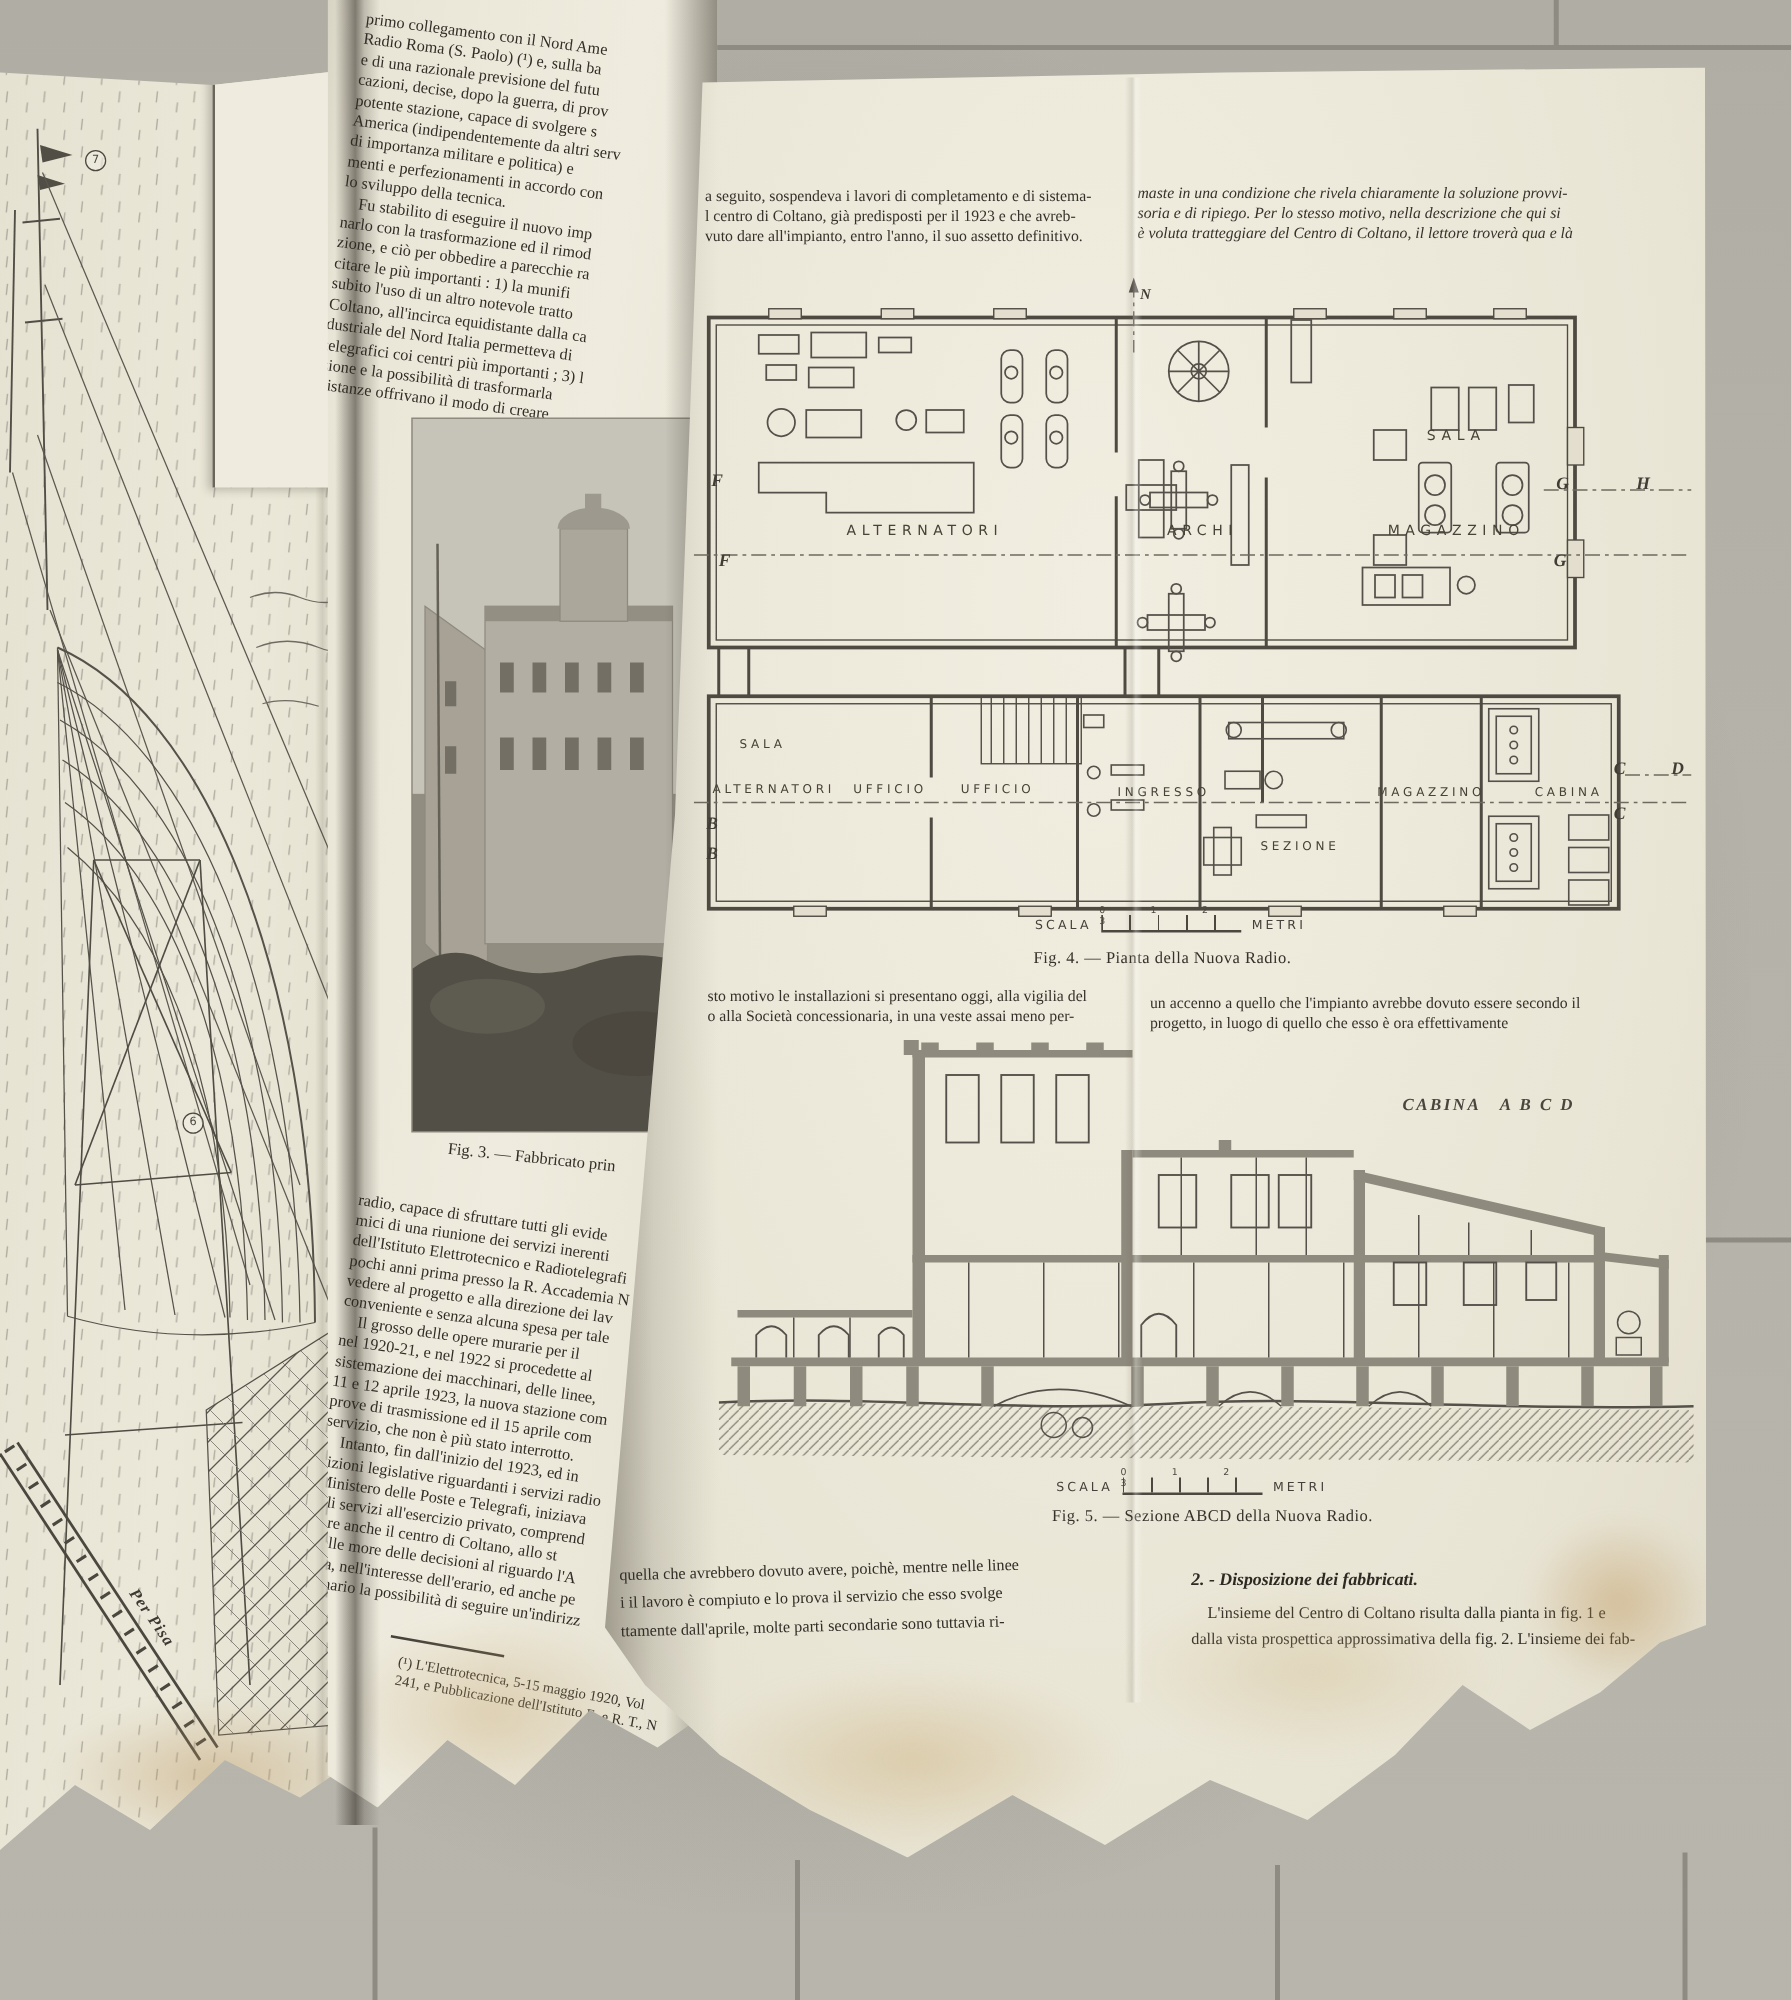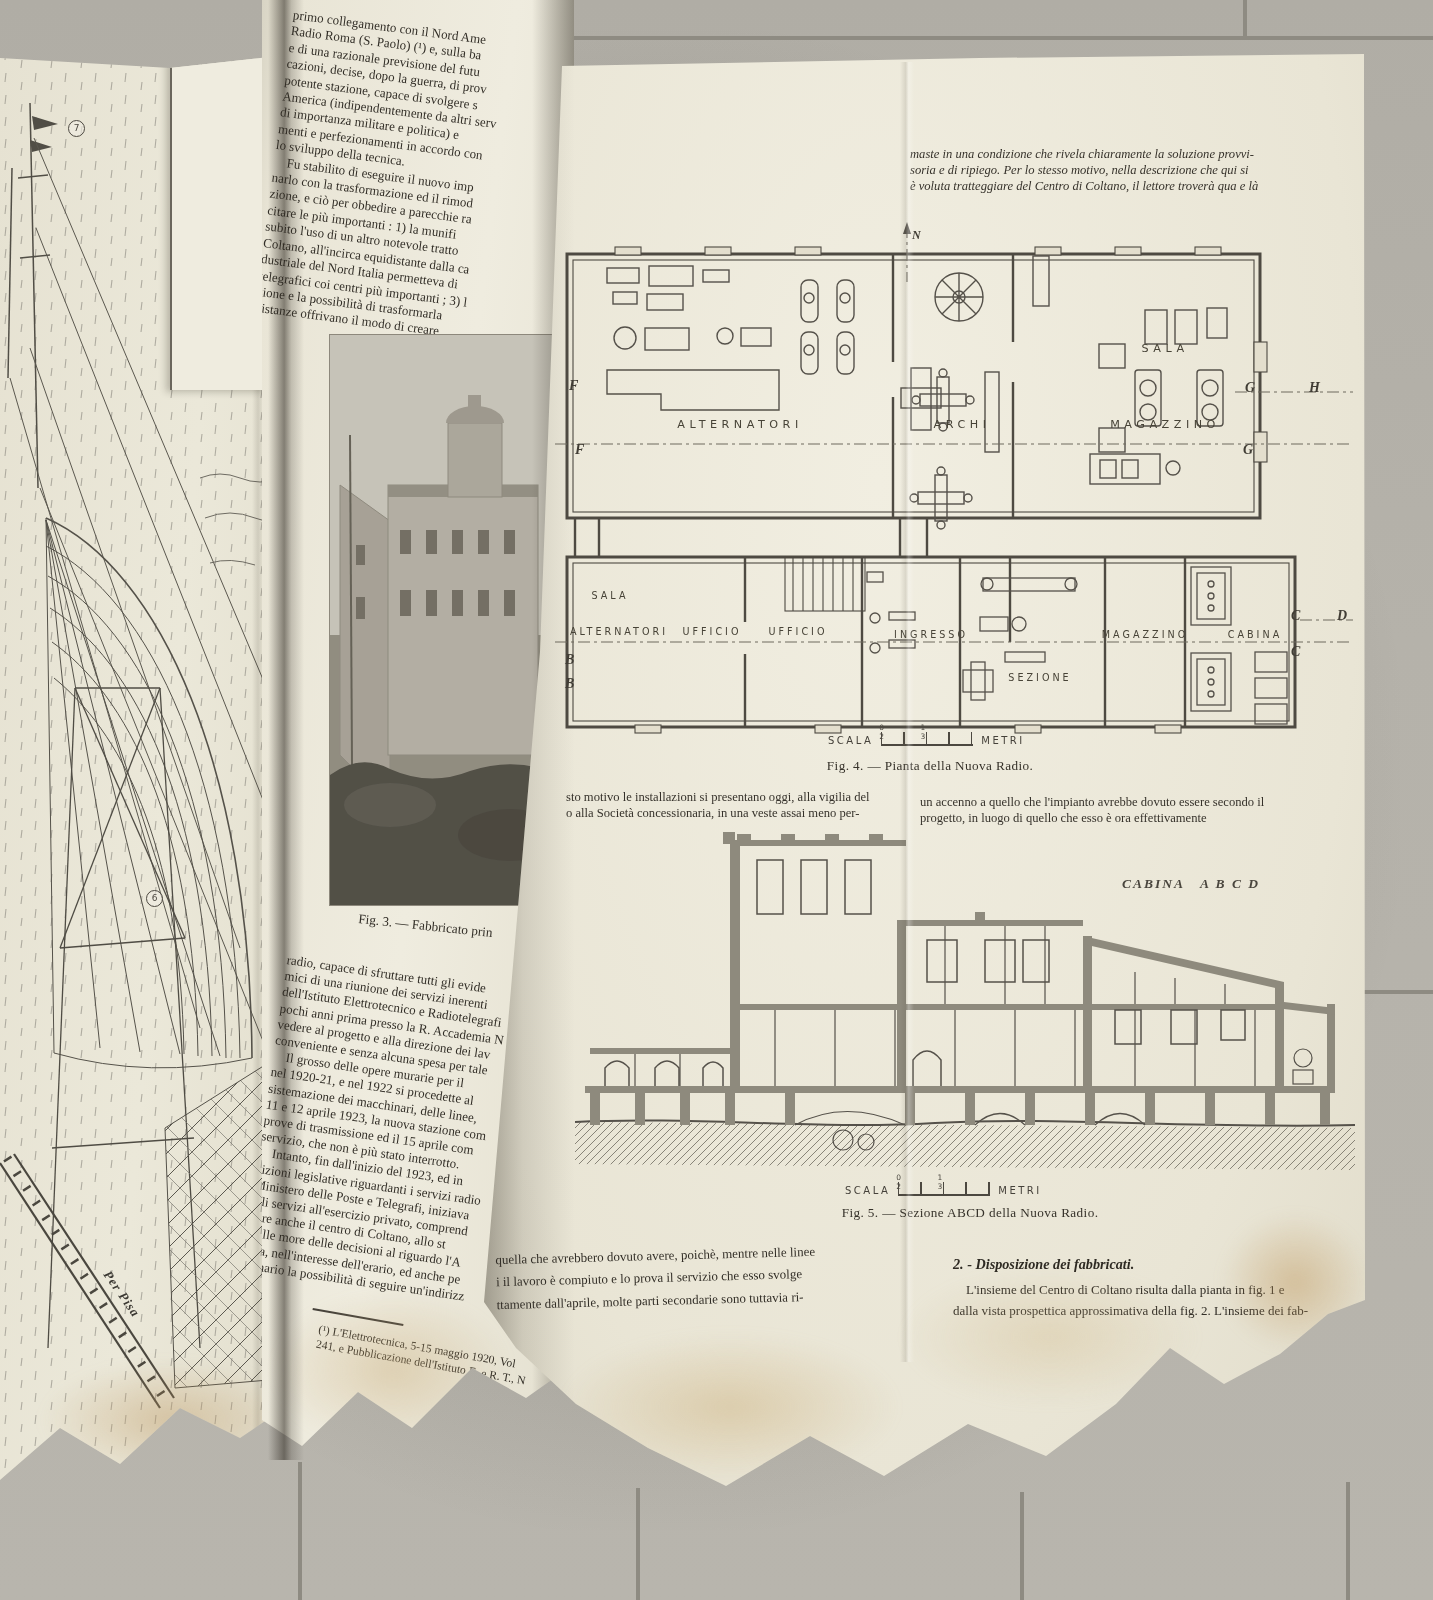--- a/index.html
+++ b/index.html
@@ -55,21 +55,21 @@
   #midL{left:86px;top:738px;} #midR{left:440px;top:743px;}
   #botL{left:16px;top:1193px;font:13px/22.4px "Liberation Serif",serif;transform:rotate(-1.5deg);}
   #planwrap{position:absolute;left:75px;top:170px;width:800px;height:545px;}
   #sectwrap{position:absolute;left:95px;top:780px;width:780px;height:340px;}
   .roomlbl{position:absolute;font:11.2px "DejaVu Sans",sans-serif;letter-spacing:4.5px;color:#474337;text-align:center;}
   .roomlbl.sm{font-size:9.6px;letter-spacing:3px;}
   .mk{position:absolute;font:italic bold 14px "Liberation Serif",serif;color:#413d35;}
   .scalerow{position:absolute;font:10px "DejaVu Sans",sans-serif;letter-spacing:2.5px;color:#45413a;display:flex;align-items:flex-end;gap:8px;}
   #scalerow1{left:348px;top:680px;} #scalerow2{left:365px;top:1130px;}
   .ruler{position:relative;width:92px;height:12px;border-bottom:2px solid #4c4840;
-    background:repeating-linear-gradient(90deg,#4c4840 0 1.5px,transparent 1.5px 22.5px);}
+    background:repeating-linear-gradient(90deg,#4c4840 0 1.5px,transparent 1.5px 22.5px);padding-left:20px;}
   .ruler .ticks{position:absolute;left:-2px;top:-9px;font-size:7.5px;letter-spacing:17px;color:#4c4840;}
   .caption{position:absolute;font:13.2px "Liberation Serif",serif;letter-spacing:.4px;color:#36322a;text-align:center;}
   #cap4{left:290px;top:706px;width:320px;} #cap5{left:315px;top:1153px;width:350px;}
   #sezlbl{position:absolute;left:642px;top:824px;font:italic bold 13.5px "Liberation Serif",serif;
     letter-spacing:2px;color:#4a463e;white-space:pre;}
   #botR{position:absolute;left:473px;top:1204px;width:410px;}
   #botRh{font:bold italic 14.2px "Liberation Serif",serif;color:#2e2a23;}
   #botRt{font:13px/21px "Liberation Serif",serif;margin-top:6px;white-space:pre;}
   #pagenum{position:absolute;left:833px;top:1270px;font:13.5px "Liberation Serif",serif;}
   .stain{position:absolute;filter:blur(7px);}
@@ -247,20 +247,23 @@
     <div id="footrule"></div>
     <div id="footnote" class="t">(¹) L'Elettrotecnica, 5-15 maggio 1920, Vol
 241, e Pubblicazione dell'Istituto E. e R. T., N</div>
     <div id="cpedge"></div>
     <div class="stain" style="left:10px;top:1290px;width:240px;height:160px;background:radial-gradient(ellipse,rgba(196,165,110,.38),transparent 70%)"></div>
   </div>
 
   <div id="bigpage" class="page">
     <div id="bpedge"></div>
 
+    <div id="topL" class="t rcol">a seguito, sospendeva i lavori di completamento e di sistema-
+l centro di Coltano, già predisposti per il 1923 e che avreb-
+vuto dare all'impianto, entro l'anno, il suo assetto definitivo.</div>
     <div id="topR" class="t rcol">maste in una condizione che rivela chiaramente la soluzione provvi-
 soria e di ripiego. Per lo stesso motivo, nella descrizione che qui si
 è voluta tratteggiare del Centro di Coltano, il lettore troverà qua e là</div>
 
     <div id="planwrap">
       <svg width="800" height="545" viewBox="0 0 800 545">
         <g stroke="#4e4a42" fill="none" stroke-width="3">
           <rect x="12" y="32" width="693" height="264"></rect>
           <rect x="12" y="335" width="728" height="170"></rect>
         </g>

